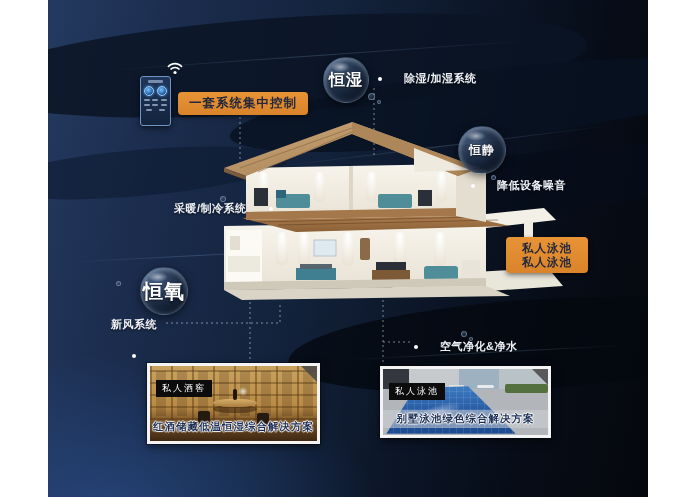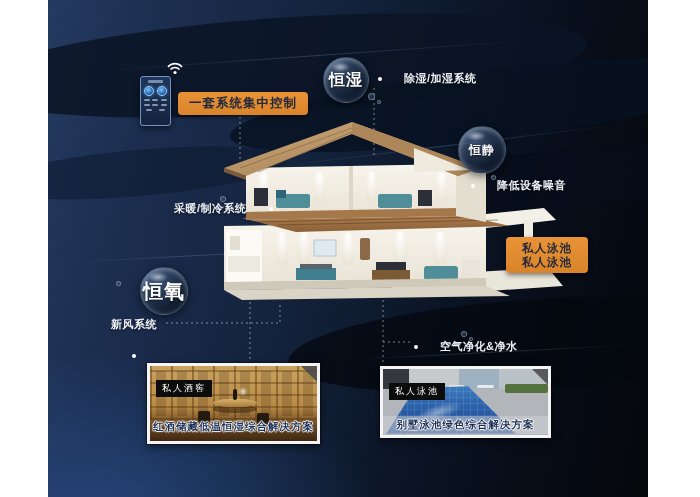--- a/index.html
+++ b/index.html
@@ -142,21 +142,21 @@
   .pool-rail { position:absolute; left:57%; top:24%; width:10%; height:3px; background:#e8eaec; border-radius:2px; }
   .lounger { position:absolute; top:24%; width:9%; height:5%; background:#e6e3dd; border-radius:1px; }
   .lg1 { left:28%; } .lg2 { left:40%; }
 
   .tag { position:absolute; left:6px; top:14px; background:#0c0c0c; color:#fff;
          font-size:9px; letter-spacing:2px; padding:2px 6px; font-family:"Liberation Serif", serif; }
   .caption { position:absolute; left:0; right:0; text-align:center;
          color:#1d2f55; font-family:"Liberation Serif", serif; font-weight:bold; font-size:10.5px; letter-spacing:1px;
          text-shadow:-1px 0 1px #fff, 1px 0 1px #fff, 0 -1px 1px #fff, 0 1px 1px #fff; }
   .cap-wine { bottom:7px; }
-  .cap-pool { bottom:1px; background:rgba(205,208,212,.55); padding:2px 12px; }
+  .cap-pool { bottom:7px; background:rgba(205,208,212,.55); padding:2px 12px; }
   .ribbon { position:absolute; right:0; top:0; width:0; height:0;
          border-left:16px solid transparent; border-top:16px solid rgba(70,70,72,.85); }
 </style>
 </head>
 <body>
 
 <div class="stage">
   <div class="canvas">
 
     <div class="swirl sw1"></div>

